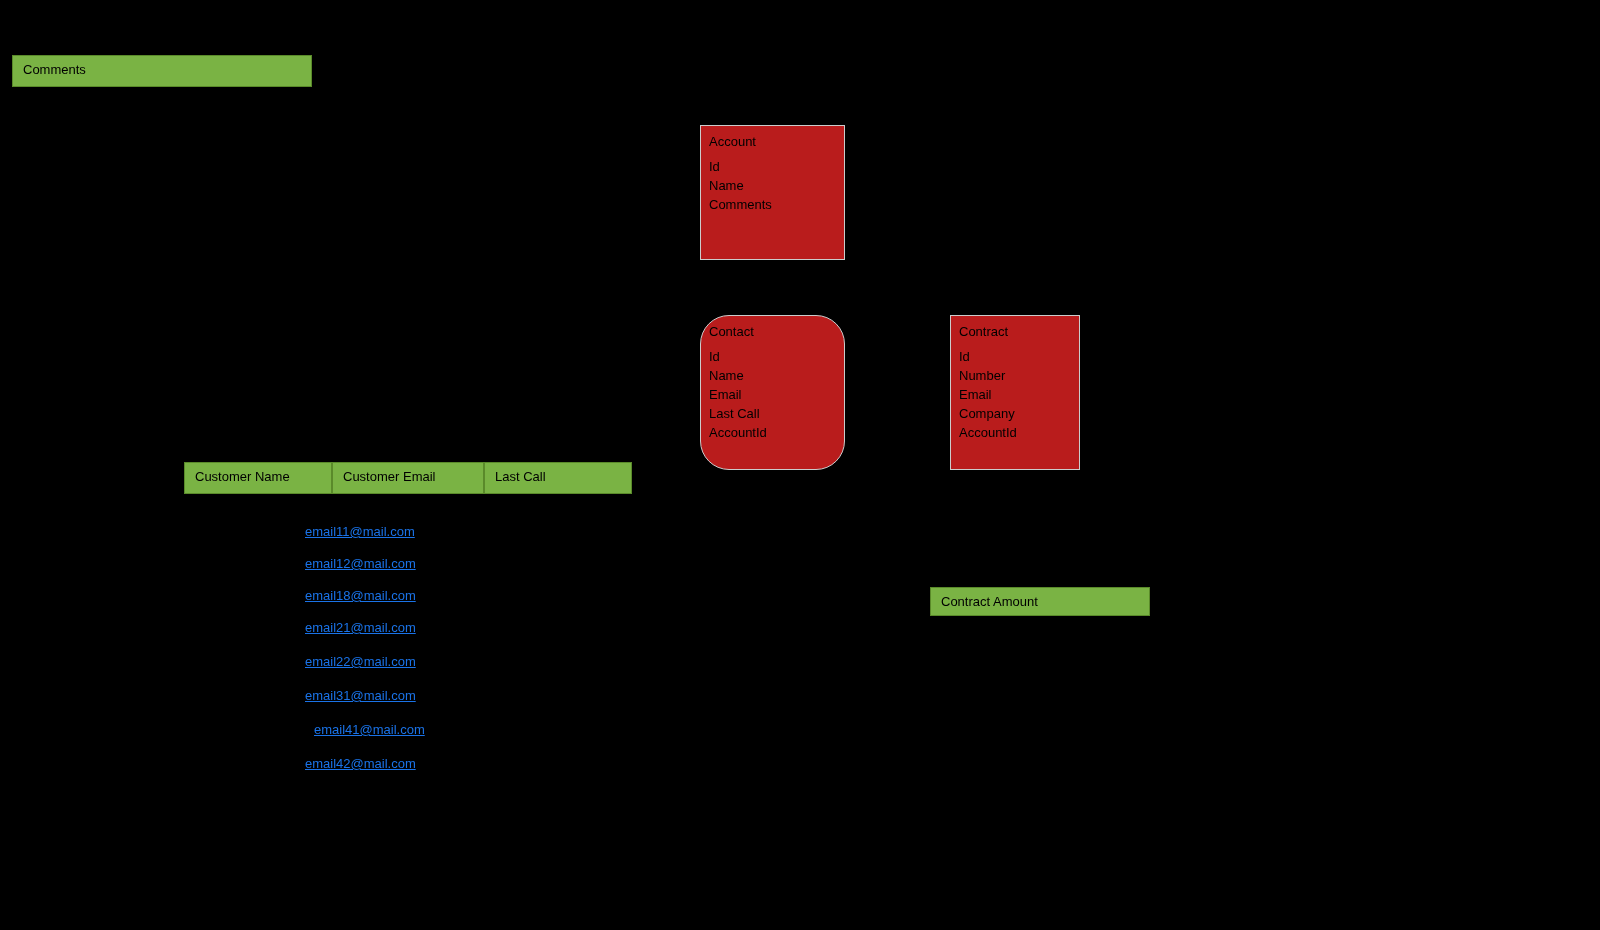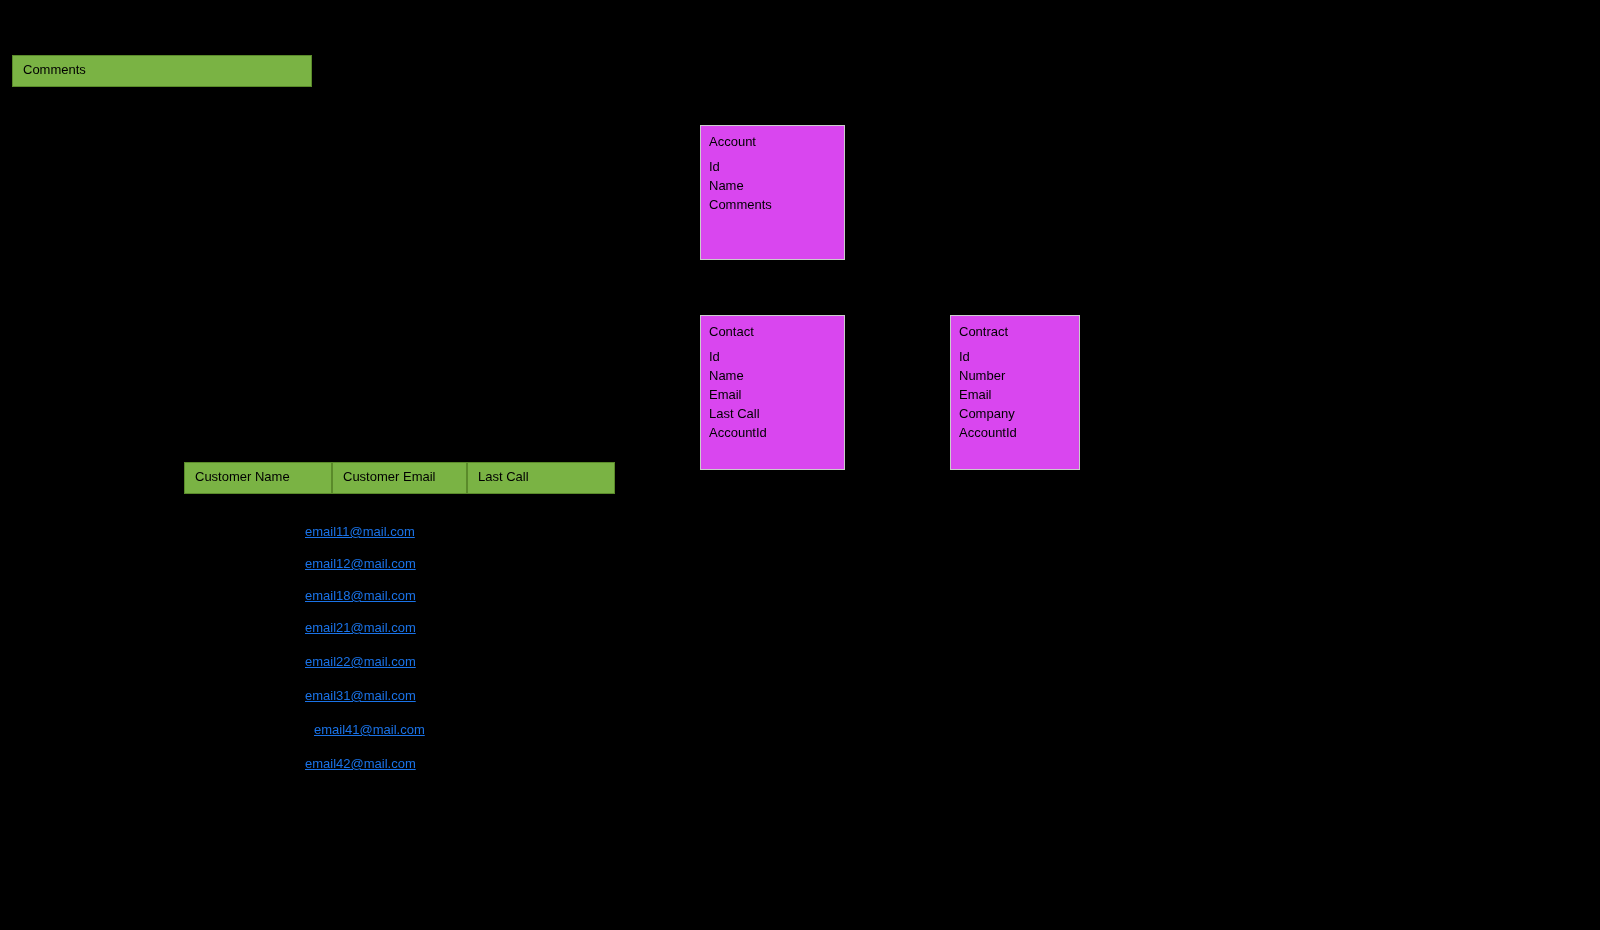--- a/index.html
+++ b/index.html
@@ -30,21 +30,21 @@
 
     .account-table-top .green-cell {
       width: 300px;
       height: 32px;
       font-weight: normal;
     }
 
     
     .entity-box {
       position: absolute;
-      background: #d946ef;
+      background: #b91c1c;
       border: 1px solid #ccc;
       padding: 8px;
       min-width: 120px;
     }
 
     .entity-box .entity-title {
       font-weight: normal;
       margin-bottom: 8px;
       display: block;
     }
@@ -62,20 +62,21 @@
       width: 145px;
       height: 135px;
     }
 
     
     .contact-box {
       top: 315px;
       left: 700px;
       width: 145px;
       height: 155px;
+      border-radius: 29px;
     }
 
     
     .contract-box {
       top: 315px;
       left: 950px;
       width: 130px;
       height: 155px;
     }
 
@@ -85,21 +86,21 @@
       top: 462px;
       left: 184px;
       display: flex;
     }
 
     .contact-table-header .green-cell {
       height: 32px;
     }
 
     .contact-table-header .green-cell:nth-child(1) { width: 148px; }
-    .contact-table-header .green-cell:nth-child(2) { width: 135px; }
+    .contact-table-header .green-cell:nth-child(2) { width: 152px; }
     .contact-table-header .green-cell:nth-child(3) { width: 148px; }
 
     
     .email-link {
       position: absolute;
       color: #1a73e8;
       text-decoration: underline;
       cursor: pointer;
     }
 
@@ -164,13 +165,14 @@
 <a class="email-link" style="top: 524px; left: 305px;" href="#">email11@mail.com</a>
 <a class="email-link" style="top: 556px; left: 305px;" href="#">email12@mail.com</a>
 <a class="email-link" style="top: 588px; left: 305px;" href="#">email18@mail.com</a>
 <a class="email-link" style="top: 620px; left: 305px;" href="#">email21@mail.com</a>
 <a class="email-link" style="top: 654px; left: 305px;" href="#">email22@mail.com</a>
 <a class="email-link" style="top: 688px; left: 305px;" href="#">email31@mail.com</a>
 <a class="email-link" style="top: 722px; left: 314px; text-align: right;" href="#">email41@mail.com</a>
 <a class="email-link" style="top: 756px; left: 305px;" href="#">email42@mail.com</a>
 
 <div class="contract-table-header">
+  <div class="green-cell">Contract Amount</div>
 </div>
 
 </body></html>

